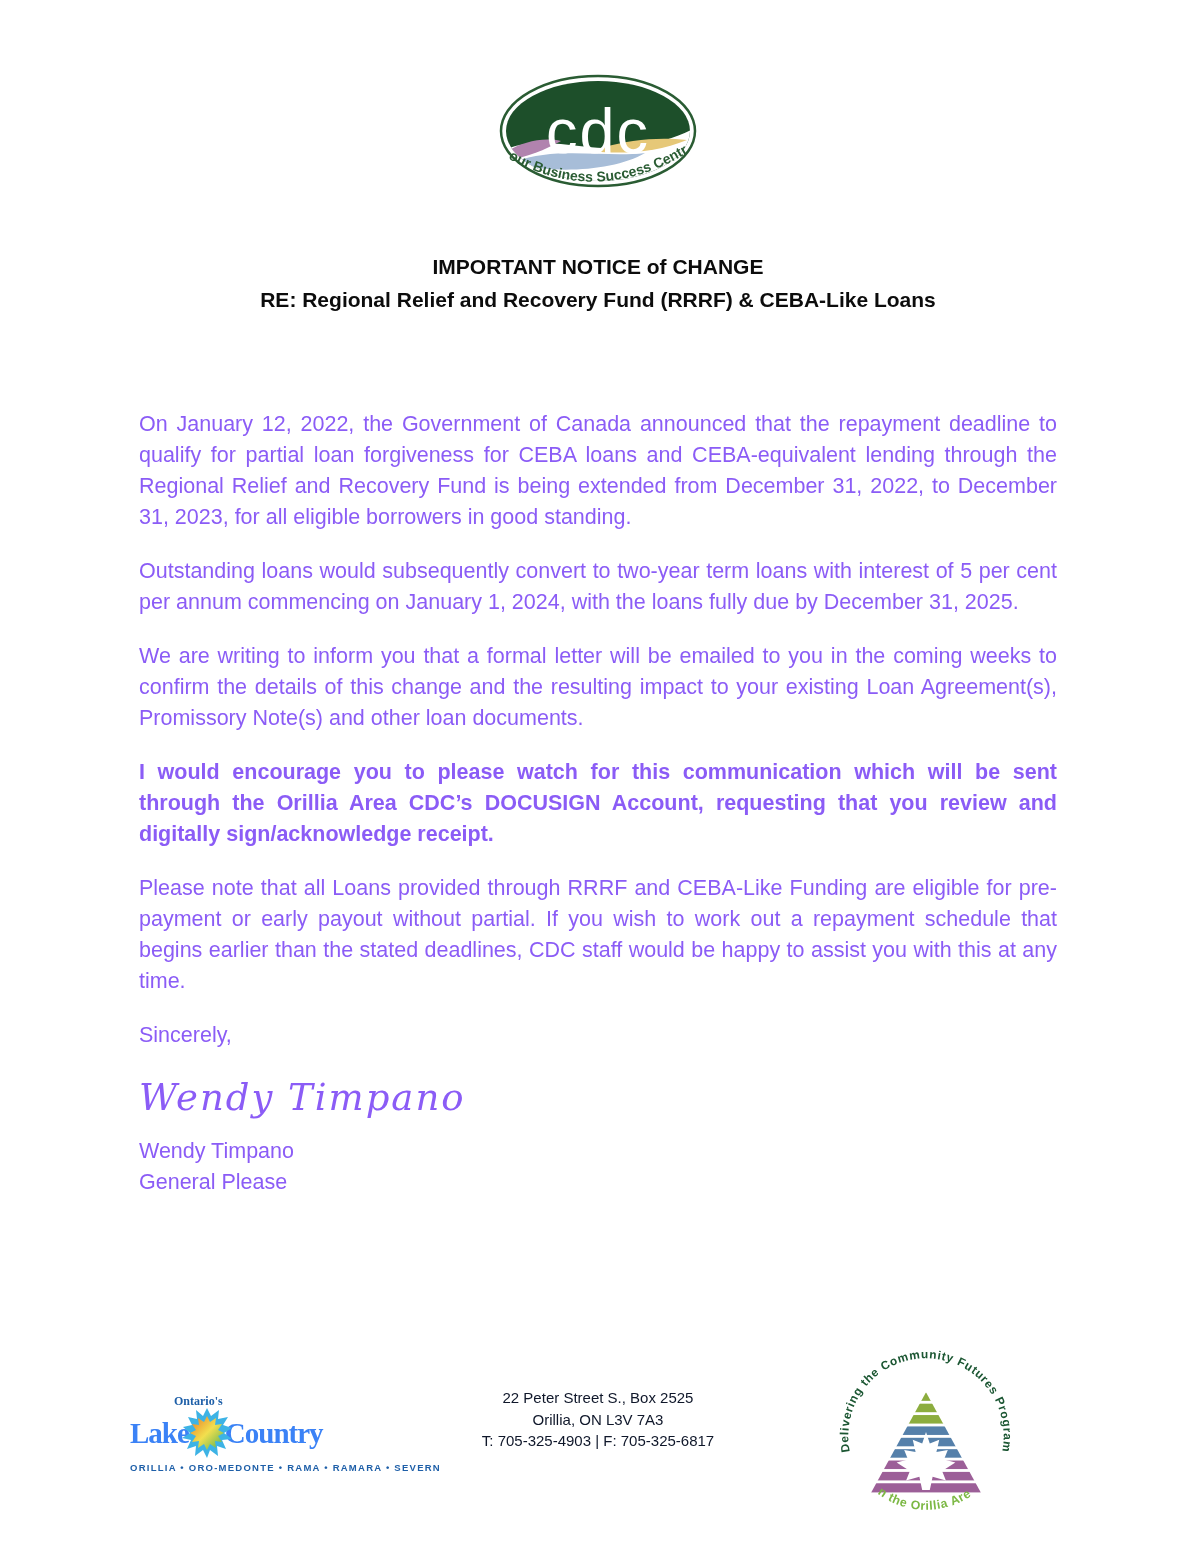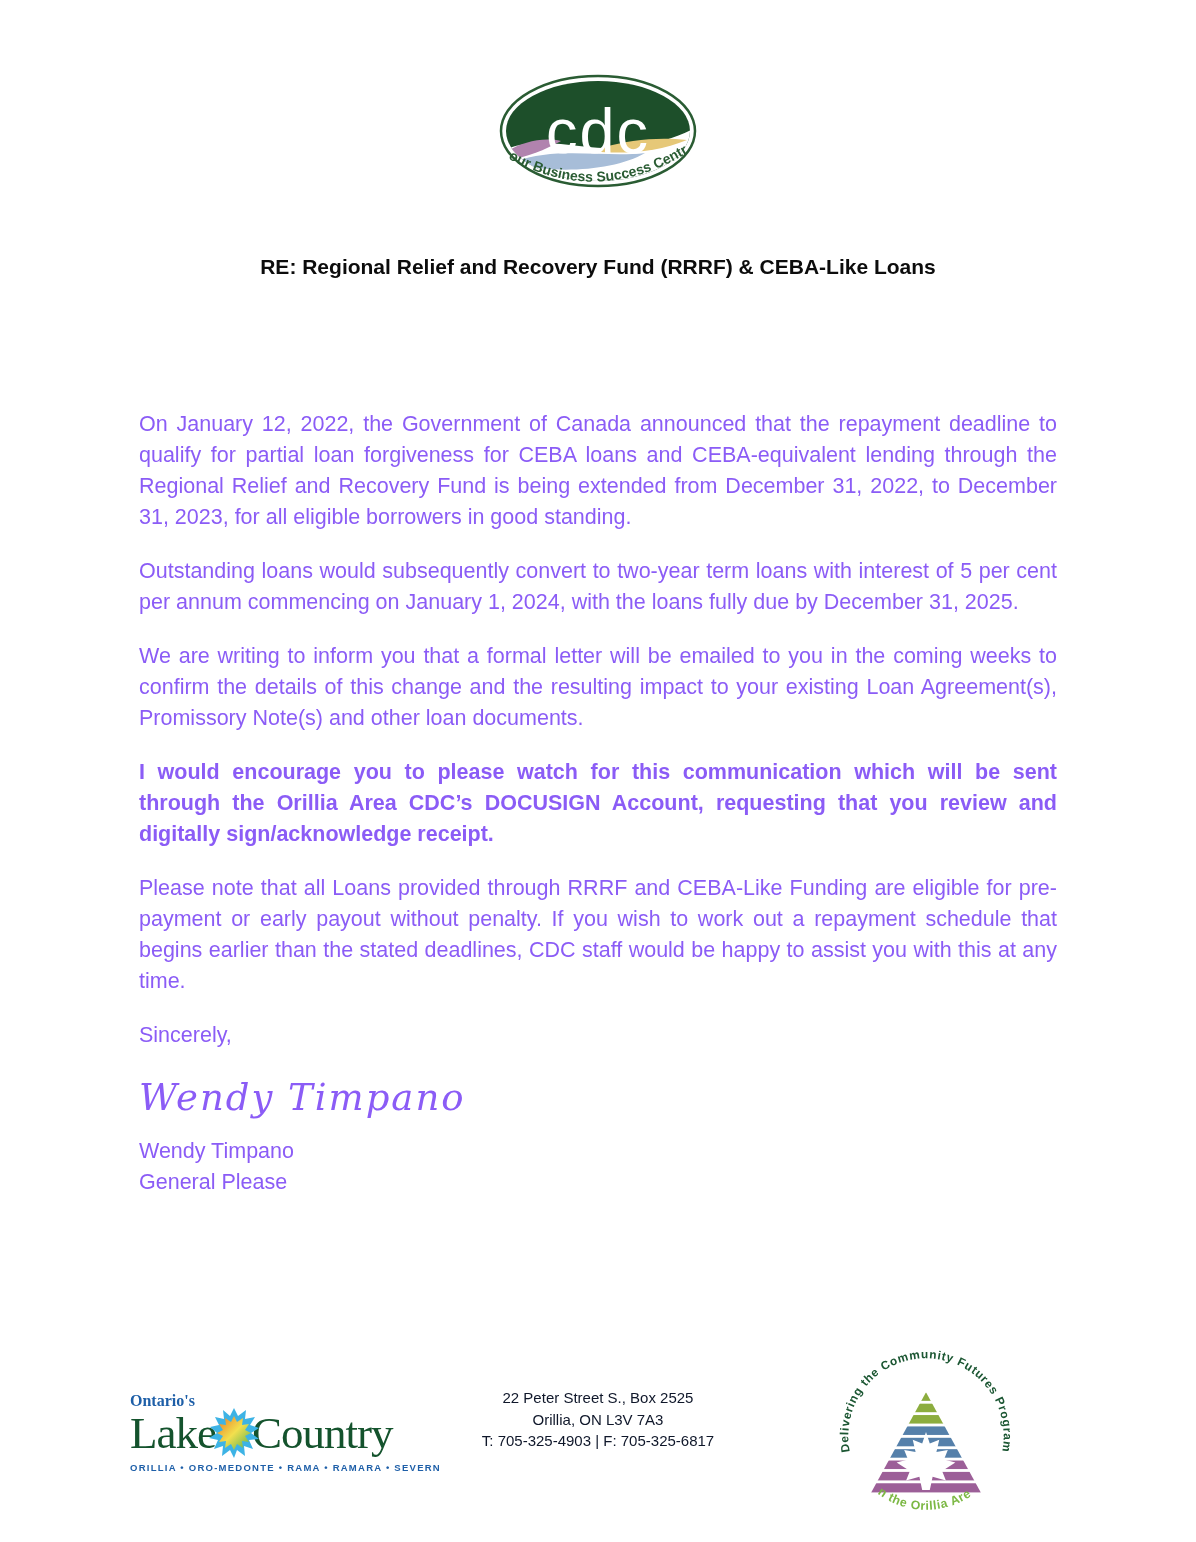--- a/index.html
+++ b/index.html
@@ -30,26 +30,26 @@
   .signature-script {
     font-family:"DejaVu Serif","Liberation Serif",serif; font-style:italic;
     font-size:37px; letter-spacing:2px; line-height:48px; margin:0 0 14px 0; text-align:left;
   }
   .signer-line { line-height:31px; text-align:left; }
 
   
   .footer-left { position:absolute; left:130px; top:1392px; width:270px; }
   .lc-ontario {
     font-family:"Liberation Serif",serif; font-weight:600; color:#1e5fa8;
-    font-size:16px; line-height:18px;
+    font-size:12px; margin-left:44px; line-height:18px;
   }
   .lc-main { display:flex; align-items:center; height:50px; margin-top:-2px; }
   .lc-word {
-    font-family:"Liberation Serif",serif; color:#14532d; font-size:45px;
-    font-weight:400; letter-spacing:-1px; line-height:50px; white-space:nowrap;
+    font-family:"Liberation Serif",serif; color:#3b82f6; font-size:29px;
+    font-weight:700; letter-spacing:-1px; line-height:50px; white-space:nowrap;
   }
   .lc-sun { width:54px; height:54px; margin:0 -9px; position:relative; z-index:1; }
   .lc-regions {
     color:#1e5fa8; font-size:9.5px; font-weight:bold; letter-spacing:1.25px;
     margin-top:4px; white-space:nowrap;
   }
 
   .footer-center {
     position:absolute; top:1387px; left:0; width:100%; text-align:center;
     font-size:15px; line-height:21.5px; color:#0f172a;
@@ -85,29 +85,30 @@
       <text x="105" y="79" text-anchor="middle" font-family="Liberation Sans, sans-serif" font-size="63" font-weight="100" letter-spacing="2" fill="#ffffff">cdc</text>
 
       <path id="cdcTagArc" d="M 14,84 Q 105,134 196,78" fill="none"></path>
       <text font-family="Liberation Sans, sans-serif" font-size="14" font-weight="600" fill="#2a5c33">
         <textPath href="#cdcTagArc" startOffset="50%" text-anchor="middle">Your Business Success Centre</textPath>
       </text>
     </svg>
   </div>
 
   <div class="title-block">
+    <div>IMPORTANT NOTICE of CHANGE</div>
     <div>RE: Regional Relief and Recovery Fund (RRRF) &amp; CEBA-Like Loans</div>
   </div>
 
   <div class="letter-body">
     <p>On January 12, 2022, the Government of Canada announced that the repayment deadline to qualify for partial loan forgiveness for CEBA loans and CEBA-equivalent lending through the Regional Relief and Recovery Fund is being extended from December 31, 2022, to December 31, 2023, for all eligible borrowers in good standing.</p>
     <p>Outstanding loans would subsequently convert to two-year term loans with interest of 5 per cent per annum commencing on January 1, 2024, with the loans fully due by December 31, 2025.</p>
     <p>We are writing to inform you that a formal letter will be emailed to you in the coming weeks to confirm the details of this change and the resulting impact to your existing Loan Agreement(s), Promissory Note(s) and other loan documents.</p>
     <p class="emphasis">I would encourage you to please watch for this communication which will be sent through the Orillia Area CDC’s DOCUSIGN Account, requesting that you review and digitally sign/acknowledge receipt.</p>
-    <p>Please note that all Loans provided through RRRF and CEBA-Like Funding are eligible for pre-payment or early payout without penalty. If you wish to work out a repayment schedule that begins earlier than the stated deadlines, CDC staff would be happy to assist you with this at any time.</p>
+    <p>Please note that all Loans provided through RRRF and CEBA-Like Funding are eligible for pre-payment or early payout without partial. If you wish to work out a repayment schedule that begins earlier than the stated deadlines, CDC staff would be happy to assist you with this at any time.</p>
     <p class="no-justify">Sincerely,</p>
     <div class="signature-script">Wendy Timpano</div>
     <div class="signer-line">Wendy Timpano</div>
     <div class="signer-line">General Please</div>
   </div>
 
   <div class="footer-left">
     <div class="lc-ontario">Ontario's</div>
     <div class="lc-main">
       <span class="lc-word">Lake</span>

